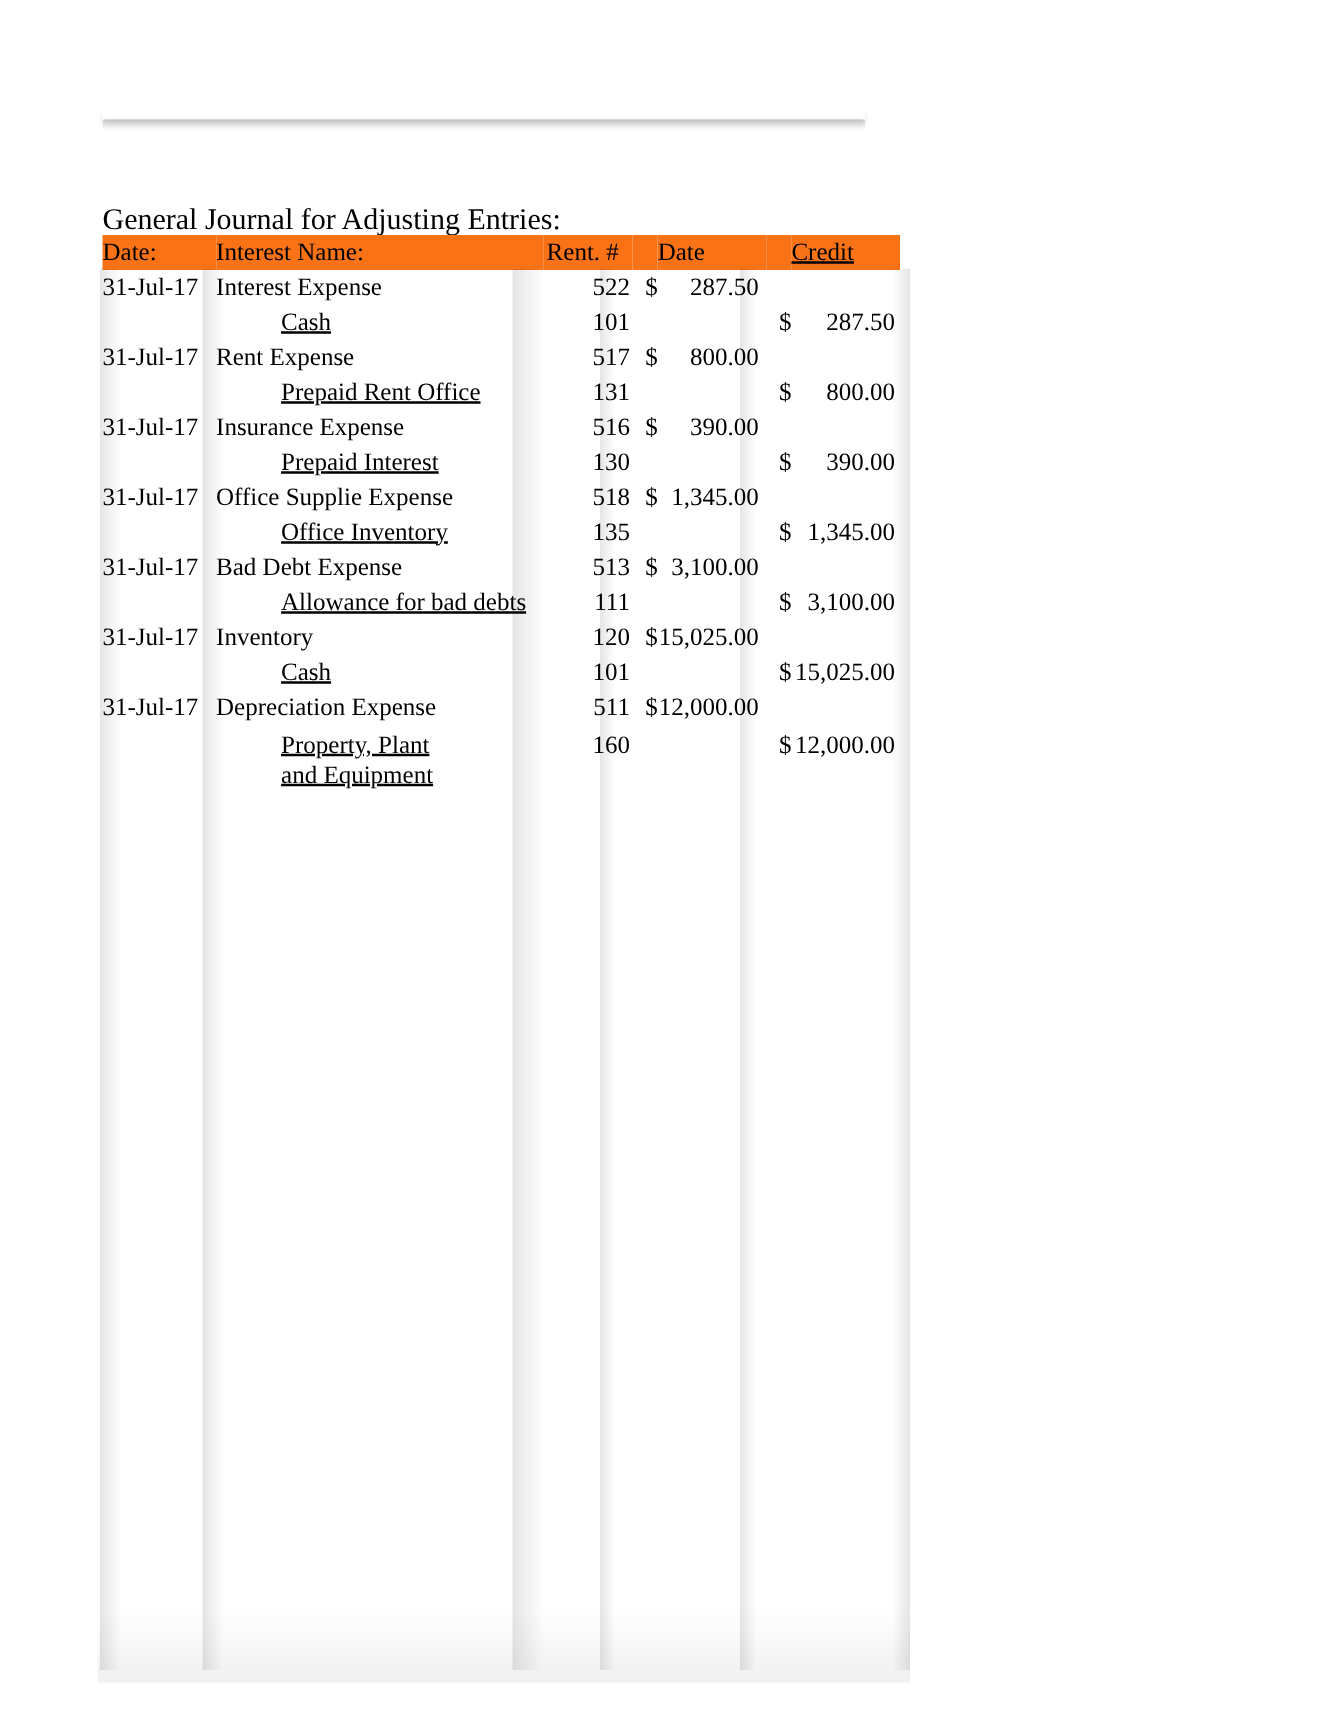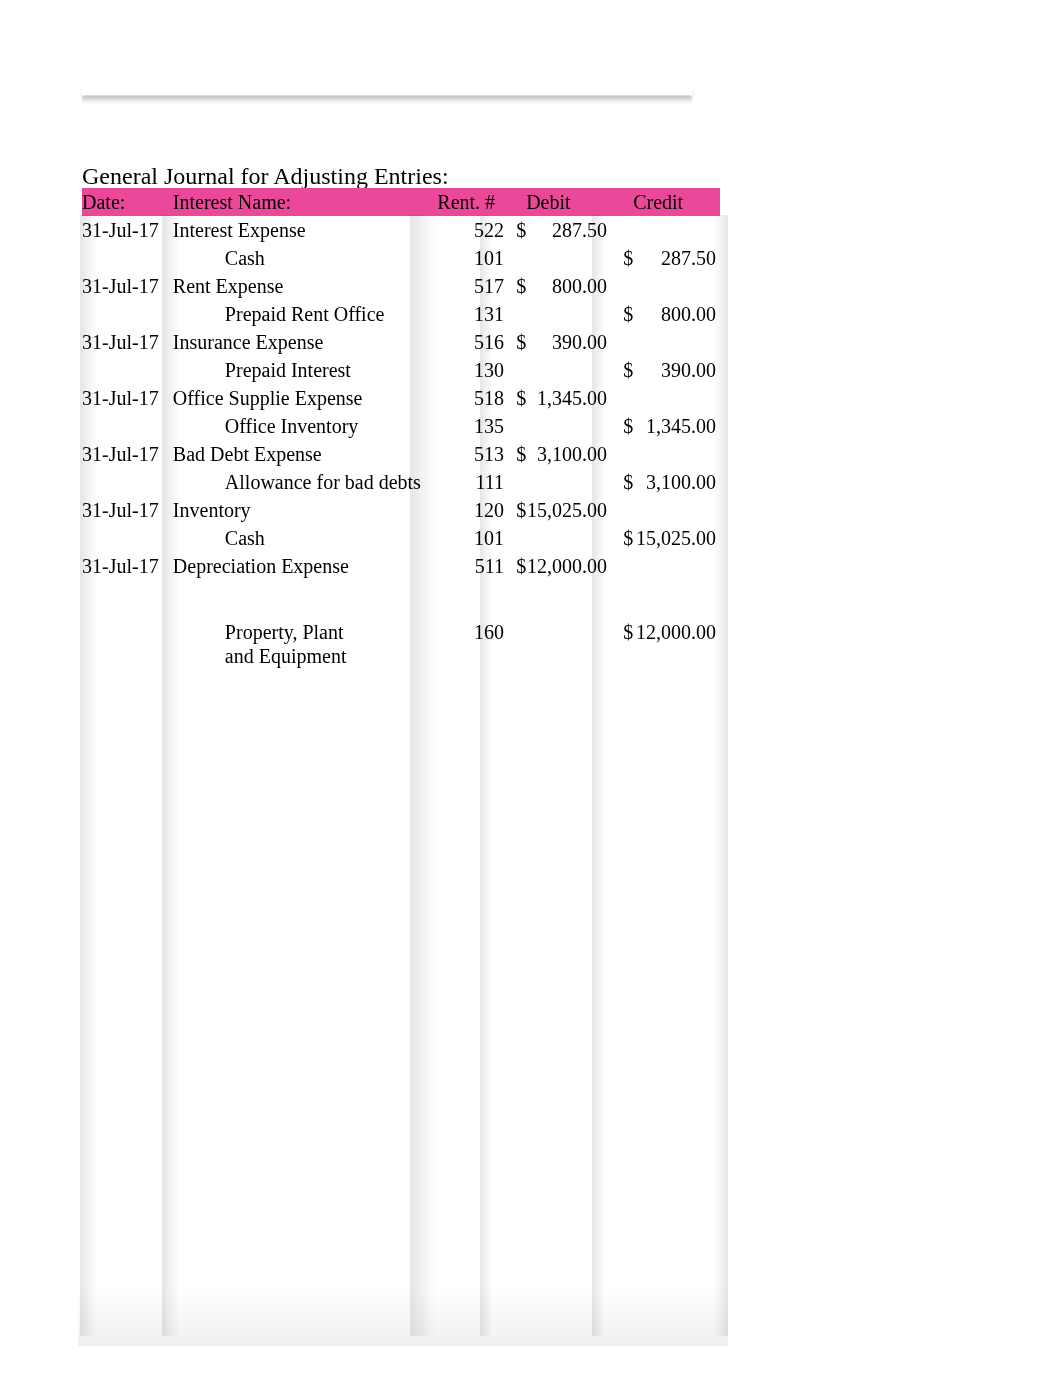--- a/index.html
+++ b/index.html
@@ -43,43 +43,43 @@
     table.journal {
       position: absolute;
       top: 188px;
       left: 82px;
       border-collapse: collapse;
       width: 638px;
     }
     table.journal th {
       text-align: left;
       font-weight: normal;
-      background: #ec4899;
+      background: #f97316;
       height: 28px;
       vertical-align: middle;
       font-size: 20px;
       padding: 0;
     }
     table.journal td {
       height: 28px;
       vertical-align: middle;
       padding: 0;
       font-size: 20px;
     }
     .col-date { width: 90px; }
     .col-name { width: 260px; }
     .col-acct { width: 70px; text-align: right; padding-right: 2px !important; }
     .col-dsym { width: 20px; text-align: right; }
     .col-debit { width: 86px; text-align: right; padding-right: 6px !important; }
     .col-csym { width: 20px; text-align: right; }
     .col-credit { width: 86px; text-align: right; padding-right: 4px !important; }
-    .indent1 { padding-left: 52px !important; }
+    .indent1 { padding-left: 52px !important; text-decoration: underline; }
     th.col-acct { text-align: left; padding-left: 2px !important; }
     th.col-debit, th.col-dsym { text-align: left; }
-    th.col-credit, th.col-csym { text-align: left; }
+    th.col-credit, th.col-csym { text-align: left; text-decoration: underline; }
     th.col-dsym, th.col-csym { }
     .multiline {
       line-height: 1.2;
       padding-top: 2px;
       padding-bottom: 2px;
     }
     .vshadow {
       position: absolute;
       width: 28px;
       background: linear-gradient(to right, rgba(0,0,0,0.10), rgba(0,0,0,0) 60%);
@@ -109,21 +109,21 @@
 
 <div class="title">General Journal for Adjusting Entries:</div>
 
 <table class="journal">
   <thead>
     <tr>
       <th class="col-date">Date:</th>
       <th class="col-name">Interest Name:</th>
       <th class="col-acct">Rent. #</th>
       <th class="col-dsym"></th>
-      <th class="col-debit">Debit</th>
+      <th class="col-debit">Date</th>
       <th class="col-csym"></th>
       <th class="col-credit">Credit</th>
     </tr>
   </thead>
   <tbody id="journal-body">
   <tr>
         <td class="col-date">31-Jul-17</td>
         <td class="col-name">Interest Expense</td>
         <td class="col-acct">522</td>
         <td class="col-dsym">$</td>
@@ -234,21 +234,21 @@
         <td class="col-date">31-Jul-17</td>
         <td class="col-name">Depreciation Expense</td>
         <td class="col-acct">511</td>
         <td class="col-dsym">$</td>
         <td class="col-debit">12,000.00</td>
         <td class="col-csym"></td>
         <td class="col-credit"></td>
       </tr>
       <tr>
         <td class="col-date"></td>
-        <td class="col-name indent1 multiline" style="width: 200px; display: block; padding-top: 4px; padding-bottom: 4px; margin-top: 36px;">Property, Plant and Equipment</td>
+        <td class="col-name indent1 multiline" style="width: 200px; display: block; padding-top: 4px; padding-bottom: 4px;">Property, Plant and Equipment</td>
         <td class="col-acct" style="vertical-align: bottom;">160</td>
         <td class="col-dsym"></td>
         <td class="col-debit"></td>
         <td class="col-csym" style="vertical-align: bottom;">$</td>
         <td class="col-credit" style="vertical-align: bottom;">12,000.00</td>
       </tr>
     </tbody>
 </table>
 
 <div class="vshadow v1"></div>

